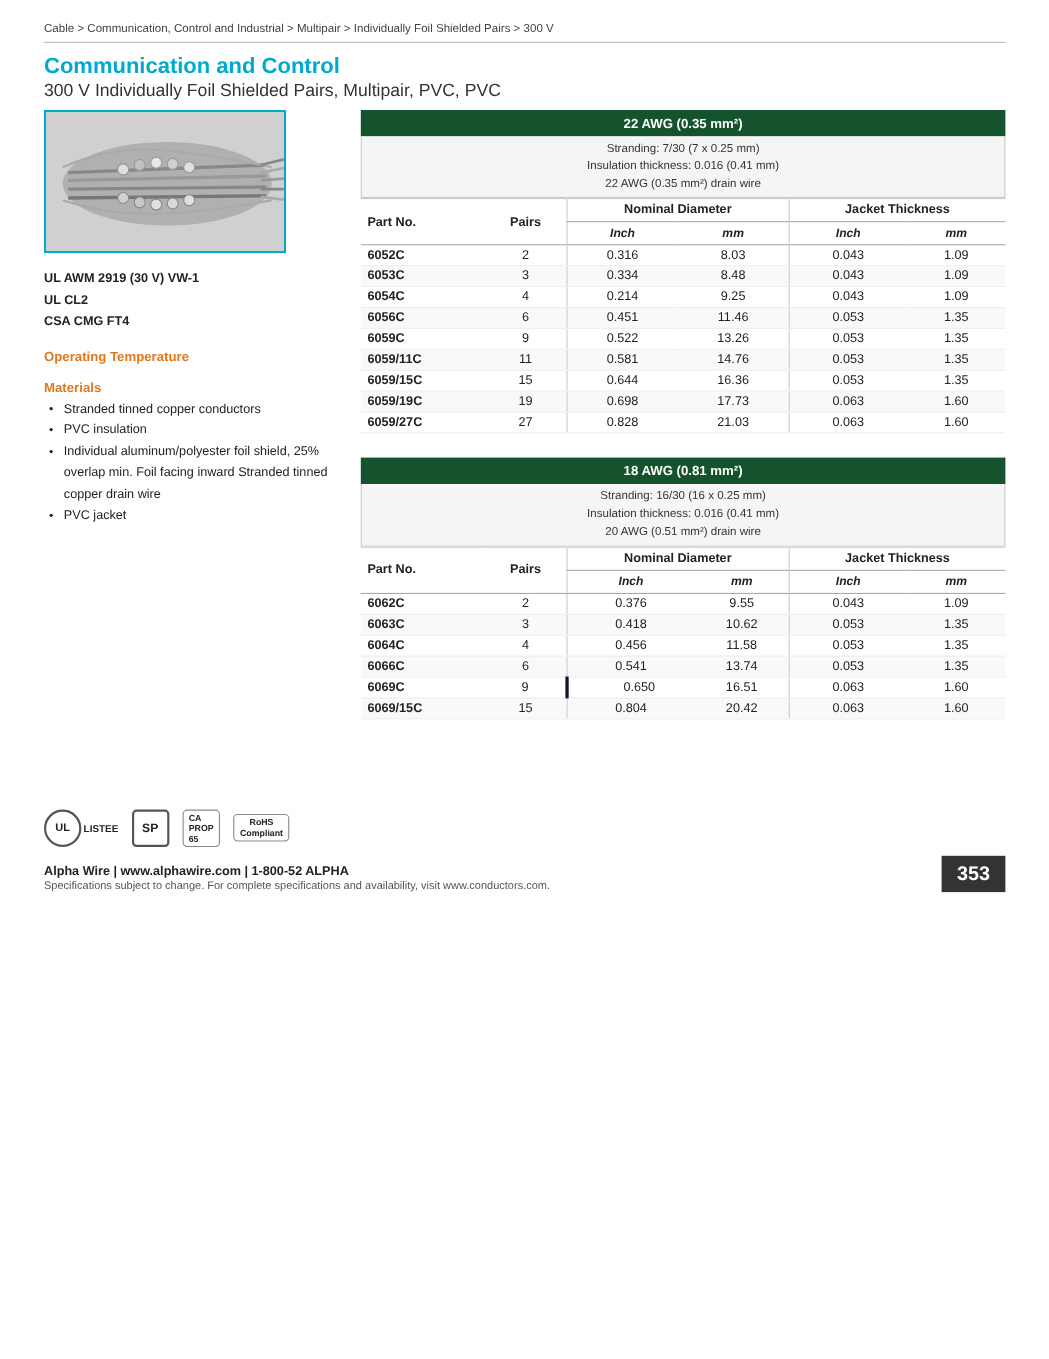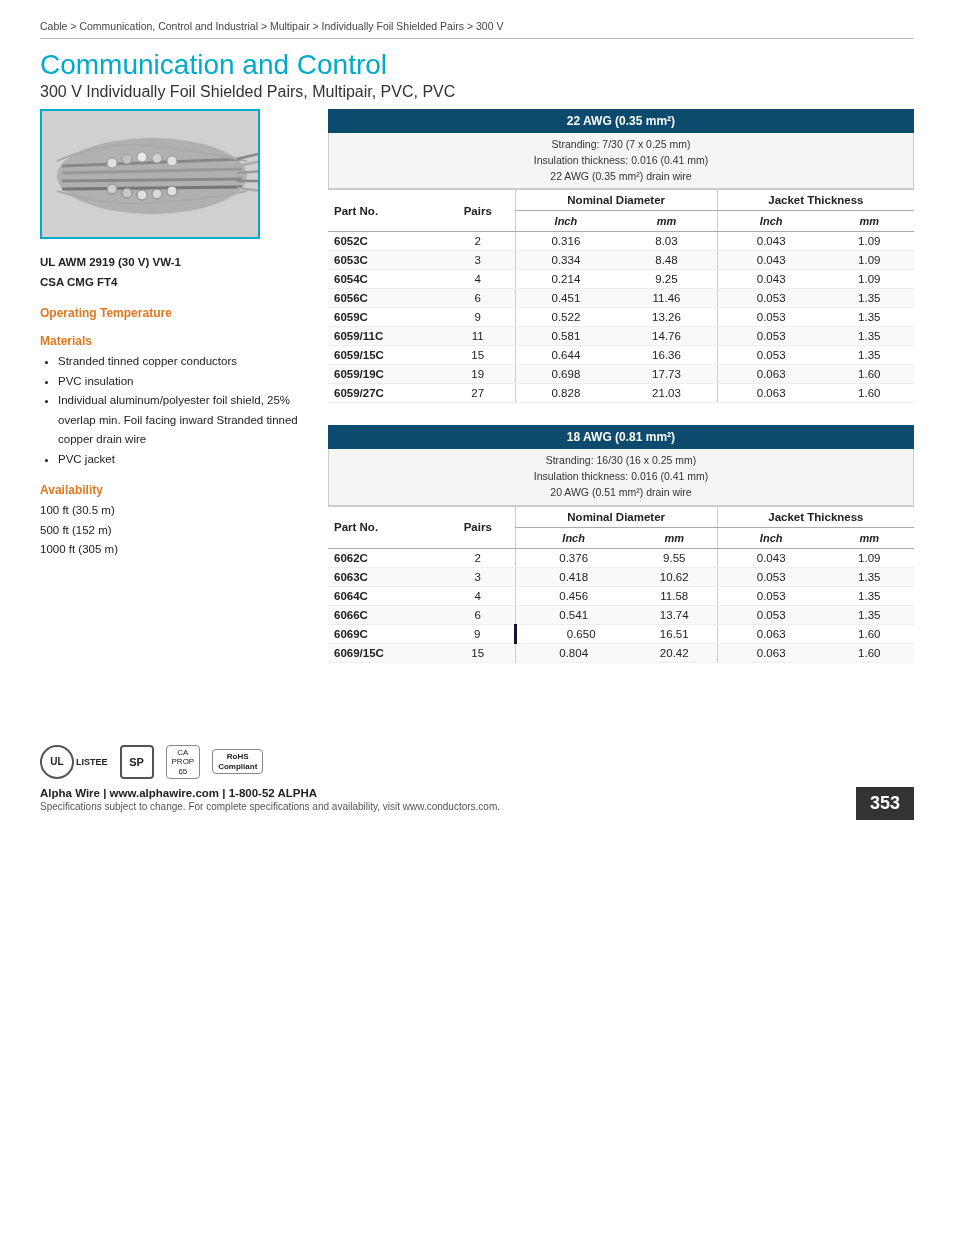--- a/index.html
+++ b/index.html
@@ -13,22 +13,22 @@
       padding: 20px 40px 20px 40px;
     }
     .breadcrumb {
       font-size: 10.5px;
       color: #444;
       border-bottom: 1px solid #bbb;
       padding-bottom: 6px;
       margin-bottom: 10px;
     }
     .page-title {
-      font-size: 28px;
-      font-weight: normal;
+      font-size: 20px;
+      font-weight: bold;
       color: #00aacc;
       margin-bottom: 2px;
     }
     .page-subtitle {
       font-size: 16px;
       color: #333;
       margin-bottom: 8px;
     }
     .main-content {
       display: flex;
@@ -76,21 +76,21 @@
     .availability-values {
       font-size: 11.5px;
       line-height: 1.7;
     }
 
     
     .table-wrapper {
       margin-bottom: 22px;
     }
     .table-header-bar {
-      background: #0c4a6e;
+      background: #14532d;
       color: #fff;
       font-weight: bold;
       font-size: 12px;
       text-align: center;
       padding: 5px 0;
     }
     .table-subheader {
       text-align: center;
       font-size: 10.5px;
       color: #333;
@@ -161,20 +161,21 @@
       background: #333;
       color: #fff;
       font-size: 18px;
       font-weight: bold;
       padding: 6px 14px;
       display: inline-block;
       float: right;
     }
     .footer-row {
       display: flex;
+      align-items: flex-end;
       justify-content: space-between;
       margin-top: 4px;
       gap: 44px;
     }
   </style>
 </head>
 <body>
 
 <div class="breadcrumb">Cable &gt; Communication, Control and Industrial &gt; Multipair &gt; Individually Foil Shielded Pairs &gt; 300 V</div>
 
@@ -214,46 +215,39 @@
         <line x1="195" y1="48" x2="220" y2="42" stroke="#888" stroke-width="2.5"></line>
         <line x1="195" y1="55" x2="220" y2="50" stroke="#aaa" stroke-width="2.5"></line>
         <line x1="195" y1="62" x2="220" y2="60" stroke="#999" stroke-width="2.5"></line>
         <line x1="195" y1="70" x2="220" y2="70" stroke="#888" stroke-width="2.5"></line>
         <line x1="195" y1="77" x2="220" y2="80" stroke="#aaa" stroke-width="2.5"></line>
       </svg>
     </div>
 
     <div class="certifications">
       <div>UL AWM 2919 (30 V) VW-1</div>
+      <div>UL CL2</div>
       <div>CSA CMG FT4</div>
     </div>
 
     <div class="section-block">
       <div class="section-heading">Operating Temperature</div>
     </div>
 
 
     <div class="section-block">
       <div class="section-heading">Materials</div>
       <ul class="bullet-list">
         <li>Stranded tinned copper conductors</li>
         <li>PVC insulation</li>
         <li>Individual aluminum/polyester foil shield, 25% overlap min. Foil facing inward Stranded tinned copper drain wire</li>
         <li>PVC jacket</li>
       </ul>
     </div>
 
-    <div class="section-block">
-      <div class="section-heading">Availability</div>
-      <div class="availability-values">
-        <div>100 ft (30.5 m)</div>
-        <div>500 ft (152 m)</div>
-        <div>1000 ft (305 m)</div>
-      </div>
-    </div>
 
   </div>
 
   <div class="right-col">
 
     <div class="table-wrapper">
       <div class="table-header-bar">22 AWG (0.35 mm²)</div>
       <div class="table-subheader">
         <span>Stranding: 7/30 (7 x 0.25 mm)</span><br>
         <span>Insulation thickness: 0.016 (0.41 mm)</span><br>
@@ -436,21 +430,21 @@
     <div style="display:flex;align-items:center;gap:2px;">
       <div style="border:2px solid #555;border-radius:50%;width:34px;height:34px;display:flex;align-items:center;justify-content:center;font-size:10px;font-weight:bold;">UL</div>
       <span style="font-size:9px;font-weight:bold;">LISTEE</span>
     </div>
 
     <div style="display:flex;align-items:center;gap:2px;">
       <div style="border:2px solid #555;border-radius:4px;width:34px;height:34px;display:flex;align-items:center;justify-content:center;font-size:11px;font-weight:bold;">SP</div>
     </div>
 
     <div style="display:flex;align-items:center;gap:2px;border:1px solid #888;border-radius:4px;padding:2px 5px;">
-      <span style="font-size:8px;font-weight:normal;text-align:center;line-height:1.2;">CA<br>PROP<br>65</span>
+      <span style="font-size:8px;font-weight:bold;line-height:1.2;">CA<br>PROP<br>65</span>
     </div>
 
     <div style="display:flex;align-items:center;gap:2px;border:1px solid #888;border-radius:4px;padding:2px 5px;">
       <span style="font-size:8px;font-weight:bold;text-align:center;line-height:1.2;">RoHS<br>Compliant</span>
     </div>
   </div>
 
   <div class="footer-row">
     <div>
       <div class="footer-text">Alpha Wire | www.alphawire.com | 1-800-52 ALPHA</div>

